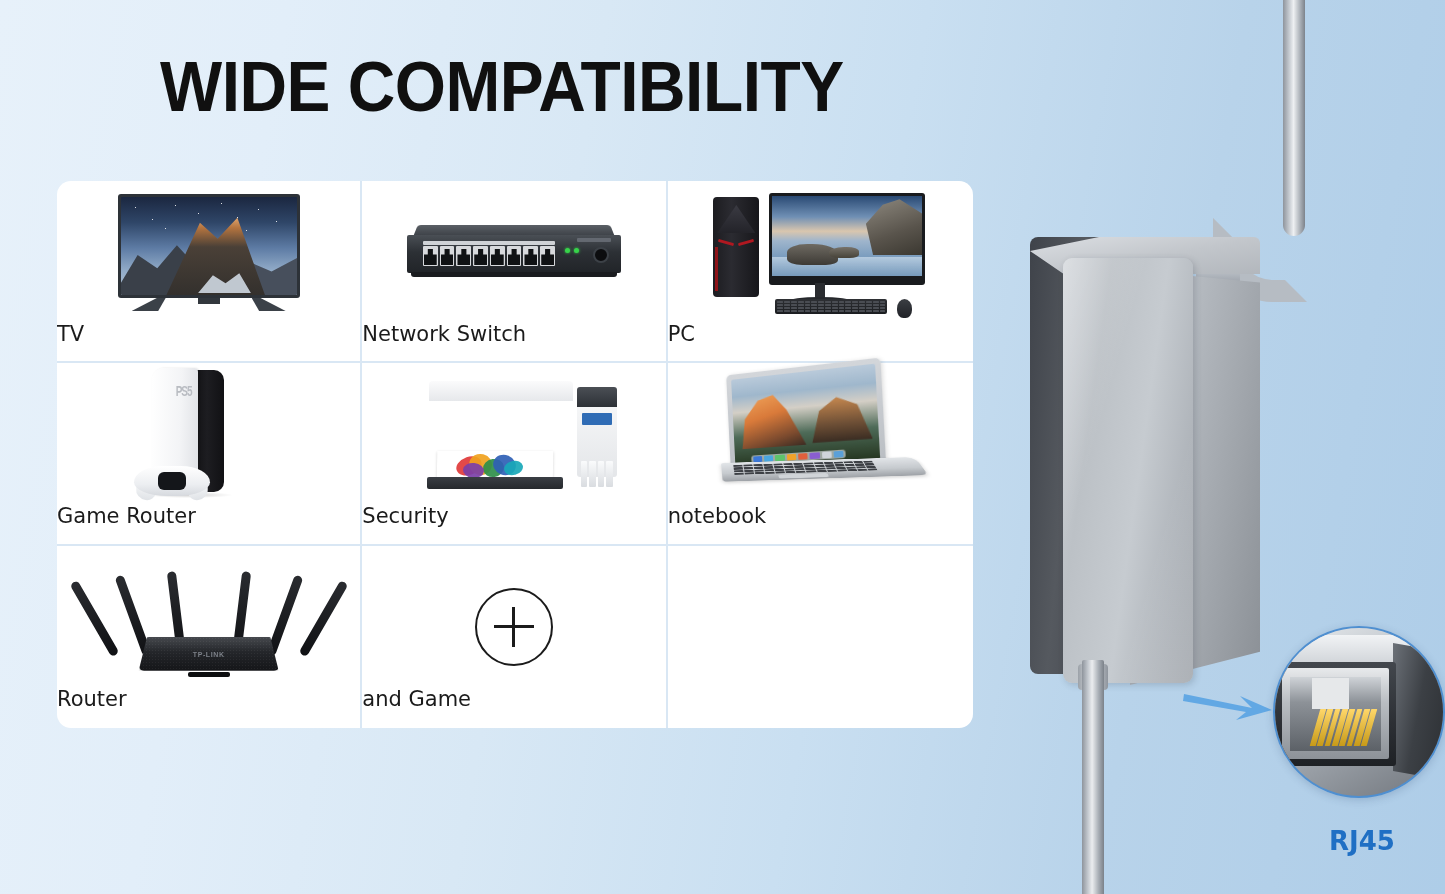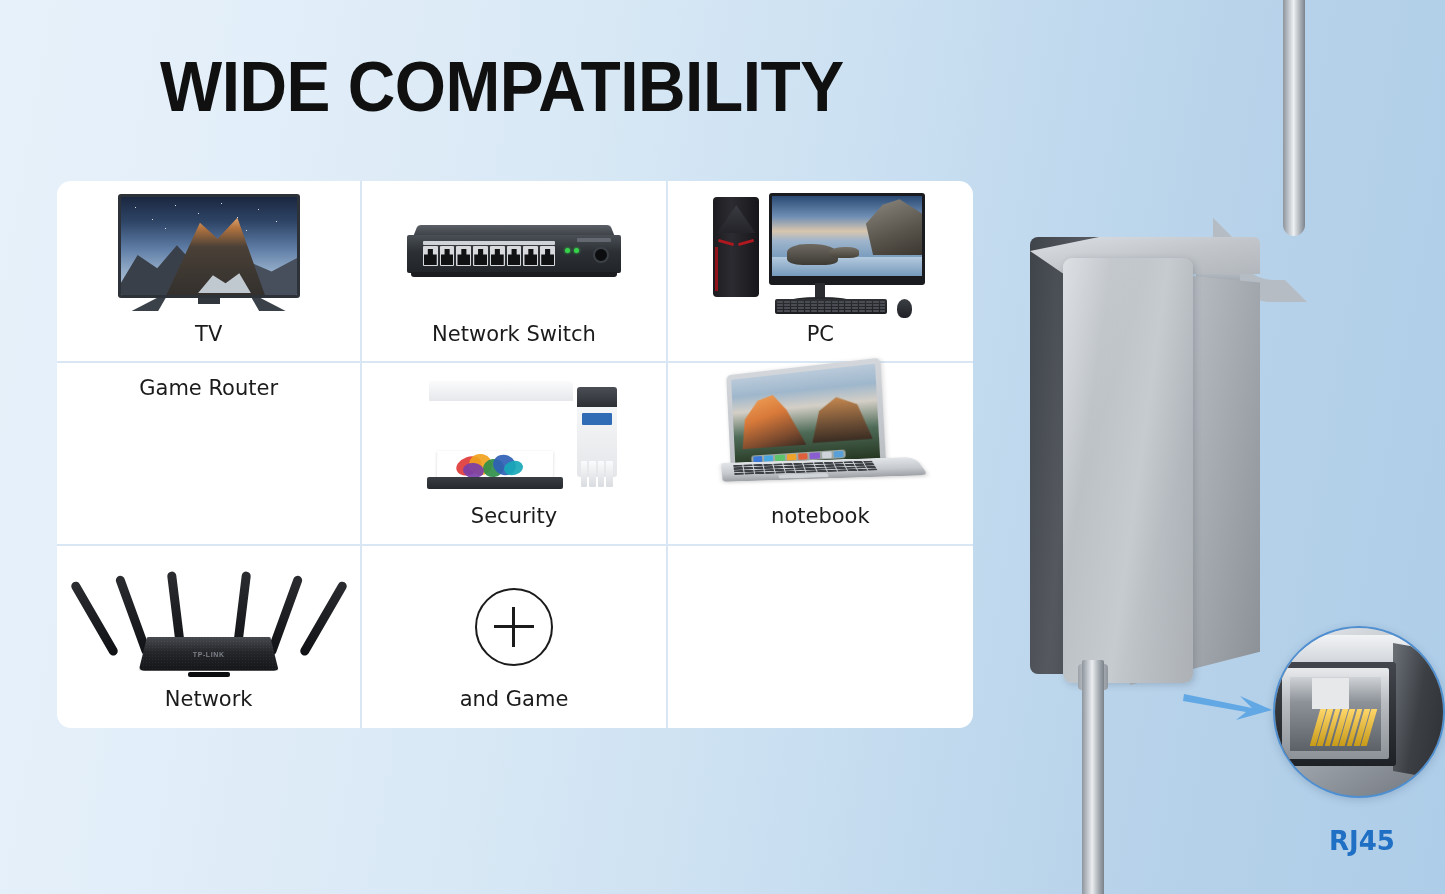--- a/index.html
+++ b/index.html
@@ -54,21 +54,21 @@
     display: grid;
     grid-template-columns: 1fr 1fr 1fr;
     grid-template-rows: 1fr 1fr 1fr;
     overflow: hidden;
   }
 
   .cell {
     position: relative;
     display: flex;
     flex-direction: column;
-    align-items: center;
+    align-items: flex-start;
     justify-content: flex-start;
     padding-top: 8px;
   }
   .cell:not(:nth-child(3n)) { border-right: 2px solid #d9e7f4; }
   .cell:nth-child(-n+6)     { border-bottom: 2px solid #d9e7f4; }
 
   .cell-art {
     width: 100%;
     height: 128px;
     position: relative;
@@ -778,20 +778,35 @@
                 <i class="kb-key"></i>
               </div>
           </div>
           <div class="pc-mouse"></div>
         </div>
       </div>
       <div class="cell-label">PC</div>
     </div>
 
     <div class="cell">
+      <div class="cell-art">
+        <div class="ps5-wrap">
+          <div class="ps5-back"></div>
+          <div class="ps5-fin-l">
+              <span class="ps5-mark">PS5</span>
+            </div>
+          <div class="ps5-shadow"></div>
+          <div class="ps5-pad">
+            <div class="pad-grip-l"></div>
+            <div class="pad-grip-r"></div>
+            <div class="pad-body"></div>
+            <div class="pad-center"></div>
+          </div>
+        </div>
+      </div>
       <div class="cell-label">Game Router</div>
     </div>
 
     <div class="cell">
       <div class="cell-art">
         <div class="pr-wrap">
           <div class="pr-lid"></div>
           <div class="pr-tank"></div>
           <div class="pr-tank-cap"></div>
           <div class="pr-tank-lbl"></div>
@@ -918,21 +933,21 @@
           <div class="rt-ant rt-a4"></div>
           <div class="rt-ant rt-a5"></div>
           <div class="rt-ant rt-a6"></div>
           <div class="rt-body">
               <div class="rt-tex"></div>
               <span class="rt-logo">TP-LINK</span>
             </div>
           <div class="rt-foot"></div>
         </div>
       </div>
-      <div class="cell-label">Network</div>
+      <div class="cell-label">Router</div>
     </div>
 
     <div class="cell">
       <div class="cell-art">
         <div class="more-wrap">
           <span class="more-h"></span>
             <span class="more-v"></span>
         </div>
       </div>
       <div class="cell-label">and Game</div>

